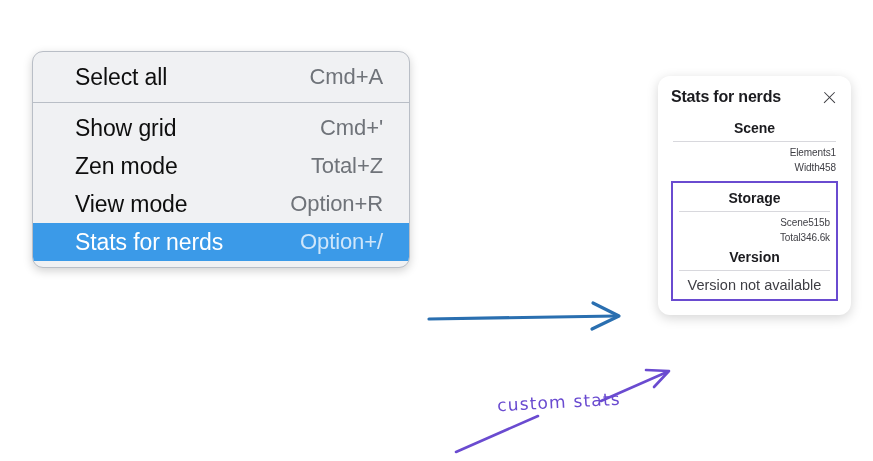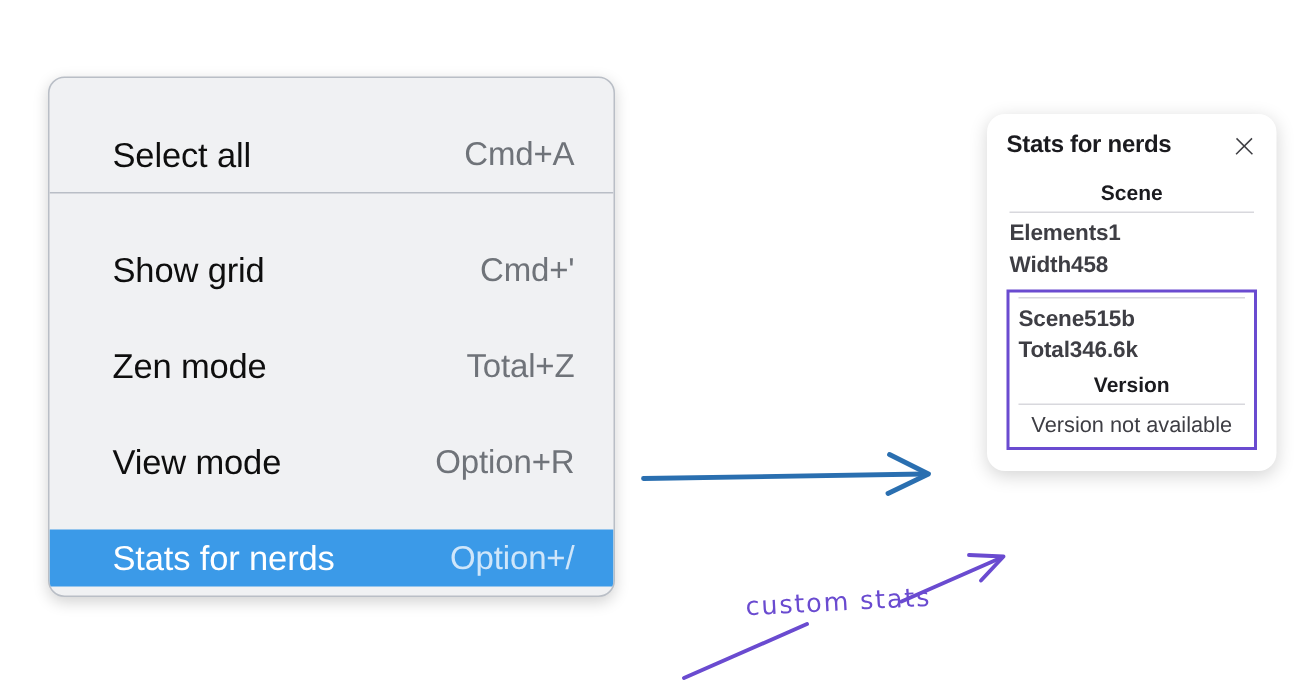--- a/index.html
+++ b/index.html
@@ -42,21 +42,20 @@
     border-top: 1px solid #b9bec6;
   }
   .ctx-row {
     display: flex;
     align-items: center;
     justify-content: space-between;
     padding: 5px 26px 5px 42px;
     height: 38px;
     box-sizing: border-box;
     white-space: nowrap;
-    margin-top: 26px;
   }
   .ctx-label {
     font-size: 23px;
     color: #0e0e0e;
     letter-spacing: -0.1px;
   }
   .ctx-shortcut {
     font-size: 22px;
     color: #6f7379;
     letter-spacing: -0.1px;
@@ -117,26 +116,25 @@
     color: #1b1b1f;
     padding: 4px 0 5px 0;
   }
   .rule {
     height: 1px;
     background: #d8d8dd;
     margin: 0 2px 3px 2px;
   }
   .kv {
     display: flex;
-    justify-content: flex-start;
+    justify-content: flex-end;
     align-items: baseline;
-    font-size: 15px;
+    font-size: 10px;
     color: #3e3e44;
     padding: 2px 2px;
-    font-weight: bold;
   }
   .kv .k { letter-spacing: -0.1px; }
   .kv .v { letter-spacing: -0.1px; }
 
   .boxed {
     border: 2px solid #6a4bd0;
     margin: 6px 0 0 0;
     padding: 3px 4px 5px 4px;
     box-sizing: border-box;
   }
@@ -215,20 +213,21 @@
       <span class="k">Elements</span>
       <span class="v">1</span>
     </div>
     <div class="kv">
       <span class="k">Width</span>
       <span class="v">458</span>
     </div>
 
     <div class="boxed">
 
+      <div class="section-head">Storage</div>
       <div class="rule"></div>
 
       <div class="kv">
         <span class="k">Scene</span>
         <span class="v">515b</span>
       </div>
       <div class="kv">
         <span class="k">Total</span>
         <span class="v">346.6k</span>
       </div>

